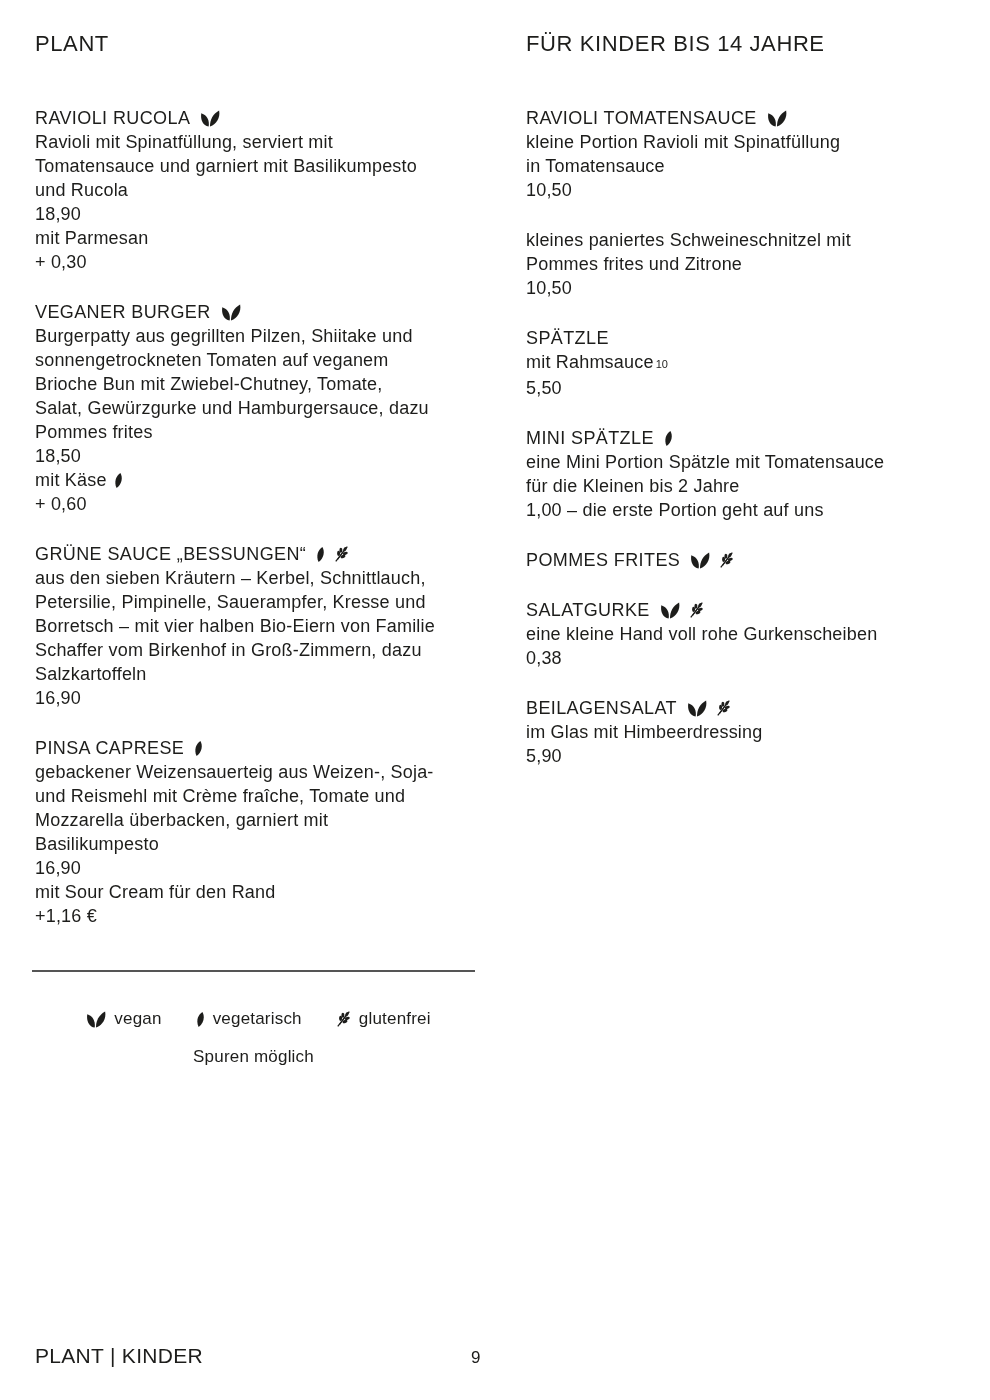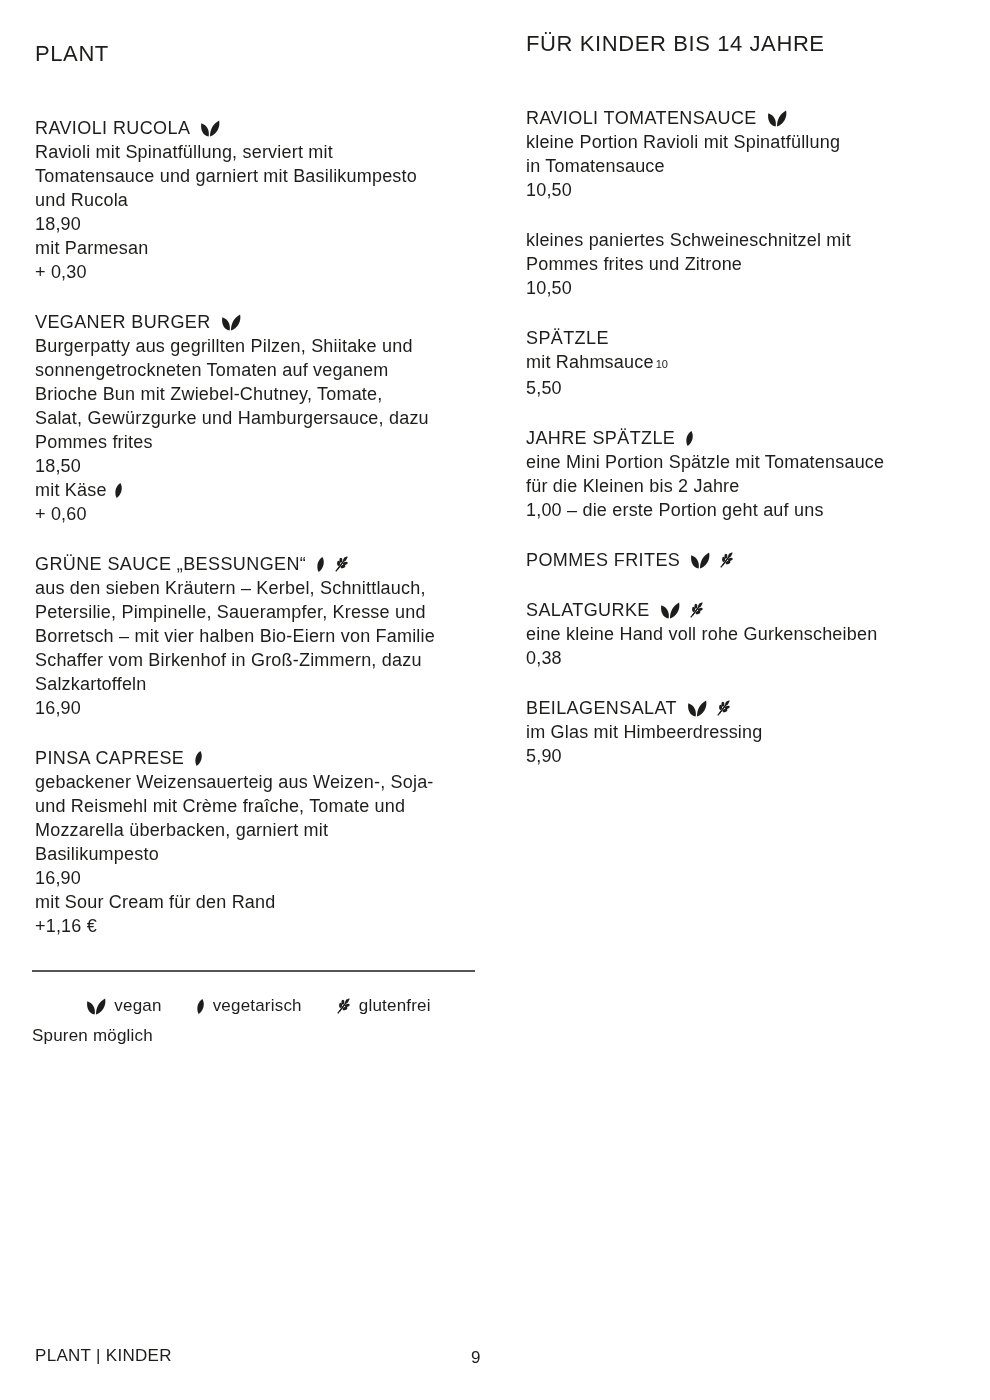--- a/index.html
+++ b/index.html
@@ -4,21 +4,21 @@
 <style>
   html,body{margin:0;padding:0;}
   body{
     width:990px;height:1400px;position:relative;
     background:#ffffff;color:#1d1d1b;
     font-family:"Liberation Sans","DejaVu Sans",sans-serif;
     font-size:18px;line-height:24px;letter-spacing:0.2px;
     -webkit-font-smoothing:antialiased;
   }
   .col{position:absolute;top:32px;}
-  .col-left{left:35px;width:450px;margin-top:10px;}
+  .col-left{left:35px;width:450px;}
   .col-right{left:526px;width:470px;}
   .section-heading{
     font-size:22px;line-height:24px;letter-spacing:0.6px;
     margin:0 0 50px 0;font-weight:400;
   }
   .item{margin-bottom:26px;}
   .title-row{display:flex;align-items:center;}
   .title{letter-spacing:0.4px;}
   .icons{display:inline-flex;align-items:center;gap:7px;margin-left:9px;}
   .pre{white-space:pre;}
@@ -26,26 +26,26 @@
   .addon-row .icons{margin-left:6px;}
   .additive{font-size:11px;letter-spacing:0;margin-left:2px;}
   .gi{fill:#1d1d1b;stroke:none;display:block;}
   .gi-vegan{width:22px;height:19px;}
   .gi-vegetarian{width:11px;height:17px;}
   .gi-glutenfree{width:17px;height:18px;}
   .legend{position:absolute;left:32px;top:970px;width:443px;}
   .legend-rule{border:none;border-top:2px solid #555;margin:0;}
   .legend-row{
     display:flex;justify-content:center;align-items:center;
-    gap:10px;margin-top:22px;font-size:17px;
+    gap:10px;margin-top:35px;font-size:17px;
   }
   .legend-entry{display:flex;align-items:center;gap:7px;margin-right:14px;}
   .legend-entry:last-child{margin-right:0;}
-  .legend-note{text-align:left;font-size:17px;margin-top:6px;}
-  .footer-left{position:absolute;left:35px;top:1344px;font-size:17px;letter-spacing:0.3px;}
+  .legend-note{text-align:center;font-size:17px;margin-top:14px;}
+  .footer-left{position:absolute;left:35px;top:1344px;font-size:21px;letter-spacing:0.3px;}
   .page-number{position:absolute;left:471px;top:1346px;font-size:17px;}
 </style>
 </head>
 <body>
 
 <svg width="0" height="0" style="position:absolute" aria-hidden="true">
   <defs>
     <symbol id="sym-vegetarian" viewBox="0 0 12 18">
       <g transform="rotate(14 6 9)">
         <path d="M6 0.5 C10 4.5 10.6 12 6 17.5 C1.4 12 2 4.5 6 0.5 Z"></path>
@@ -186,21 +186,21 @@
       <span class="title">SPÄTZLE</span>
     </div>
     <div>
       <span>mit Rahmsauce</span><span class="additive">10</span>
     </div>
     <div>5,50</div>
   </div>
 
   <div class="item">
     <div class="title-row">
-      <span class="title">JAHRE SPÄTZLE</span>
+      <span class="title">MINI SPÄTZLE</span>
       <span class="icons">
           <svg class="gi gi-vegetarian">
             <use href="#sym-vegetarian"></use>
           </svg>
         </span>
     </div>
     <div class="pre">eine Mini Portion Spätzle mit Tomatensauce
 für die Kleinen bis 2 Jahre</div>
     <div>1,00 – die erste Portion geht auf uns</div>
   </div>

